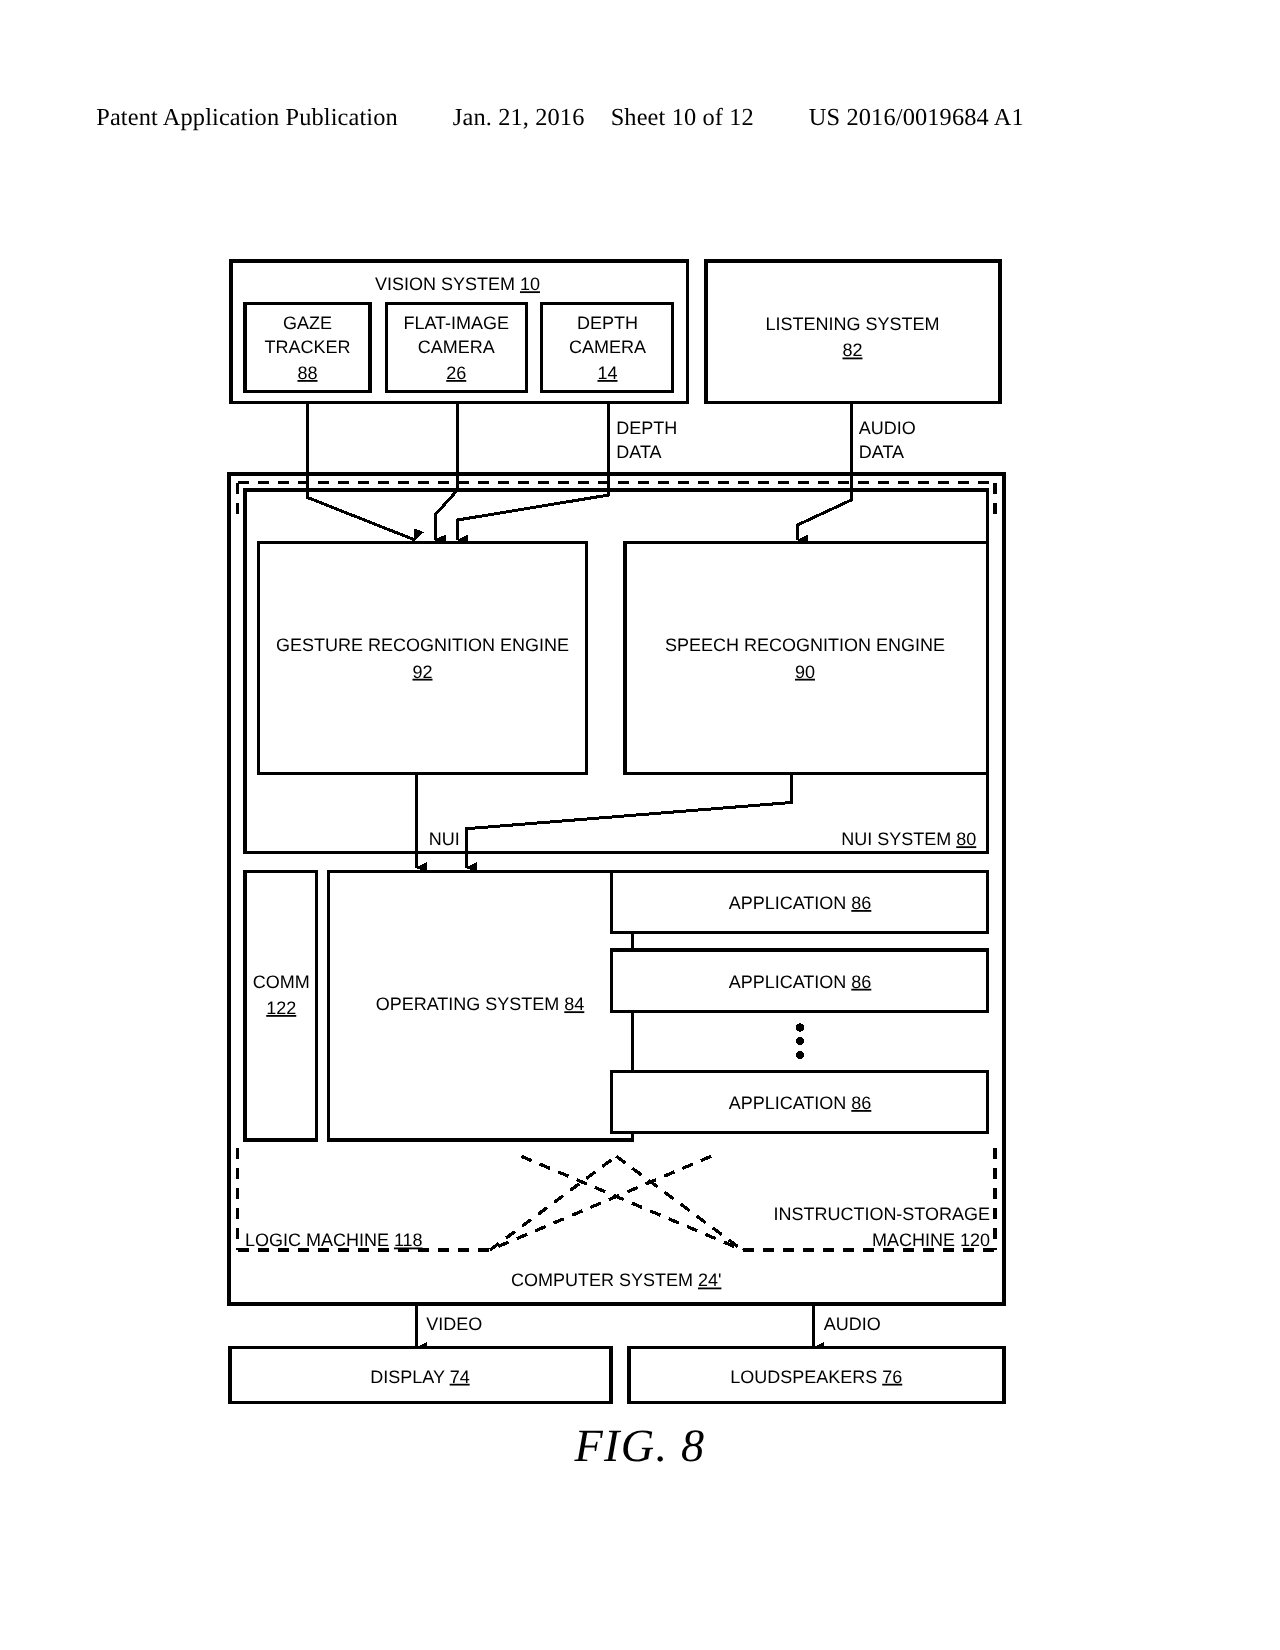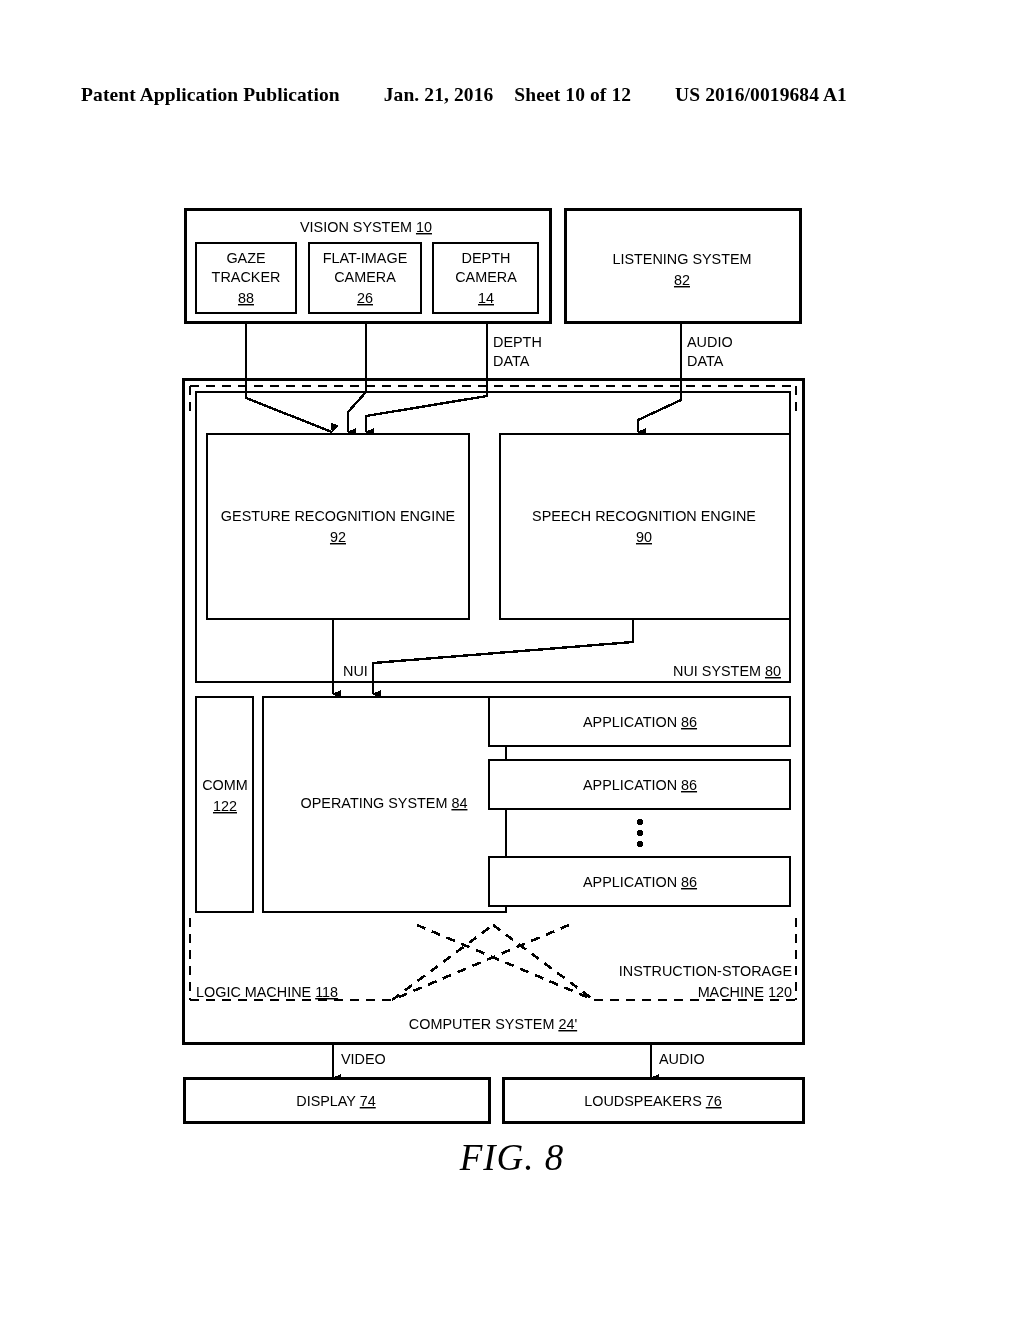--- a/index.html
+++ b/index.html
@@ -17,25 +17,24 @@
   }
 
   
   #page-header {
     position: absolute;
     left: 0;
     top: 84px;
     width: 896px;
     text-align: center;
     font-family: "Liberation Serif", serif;
-    font-weight: bold;
+    font-weight: normal;
     font-size: 19.5px;
     letter-spacing: 0.1px;
     white-space: nowrap;
-    padding-left: 16px;
   }
   #page-header .seg { display: inline-block; vertical-align: baseline; }
   #page-header .gap1 { display: inline-block; width: 34px; }
   #page-header .gap2 { display: inline-block; width: 11px; }
   #page-header .gap3 { display: inline-block; width: 34px; }
 
   
   #figure {
     position: absolute;
     left: 0;

